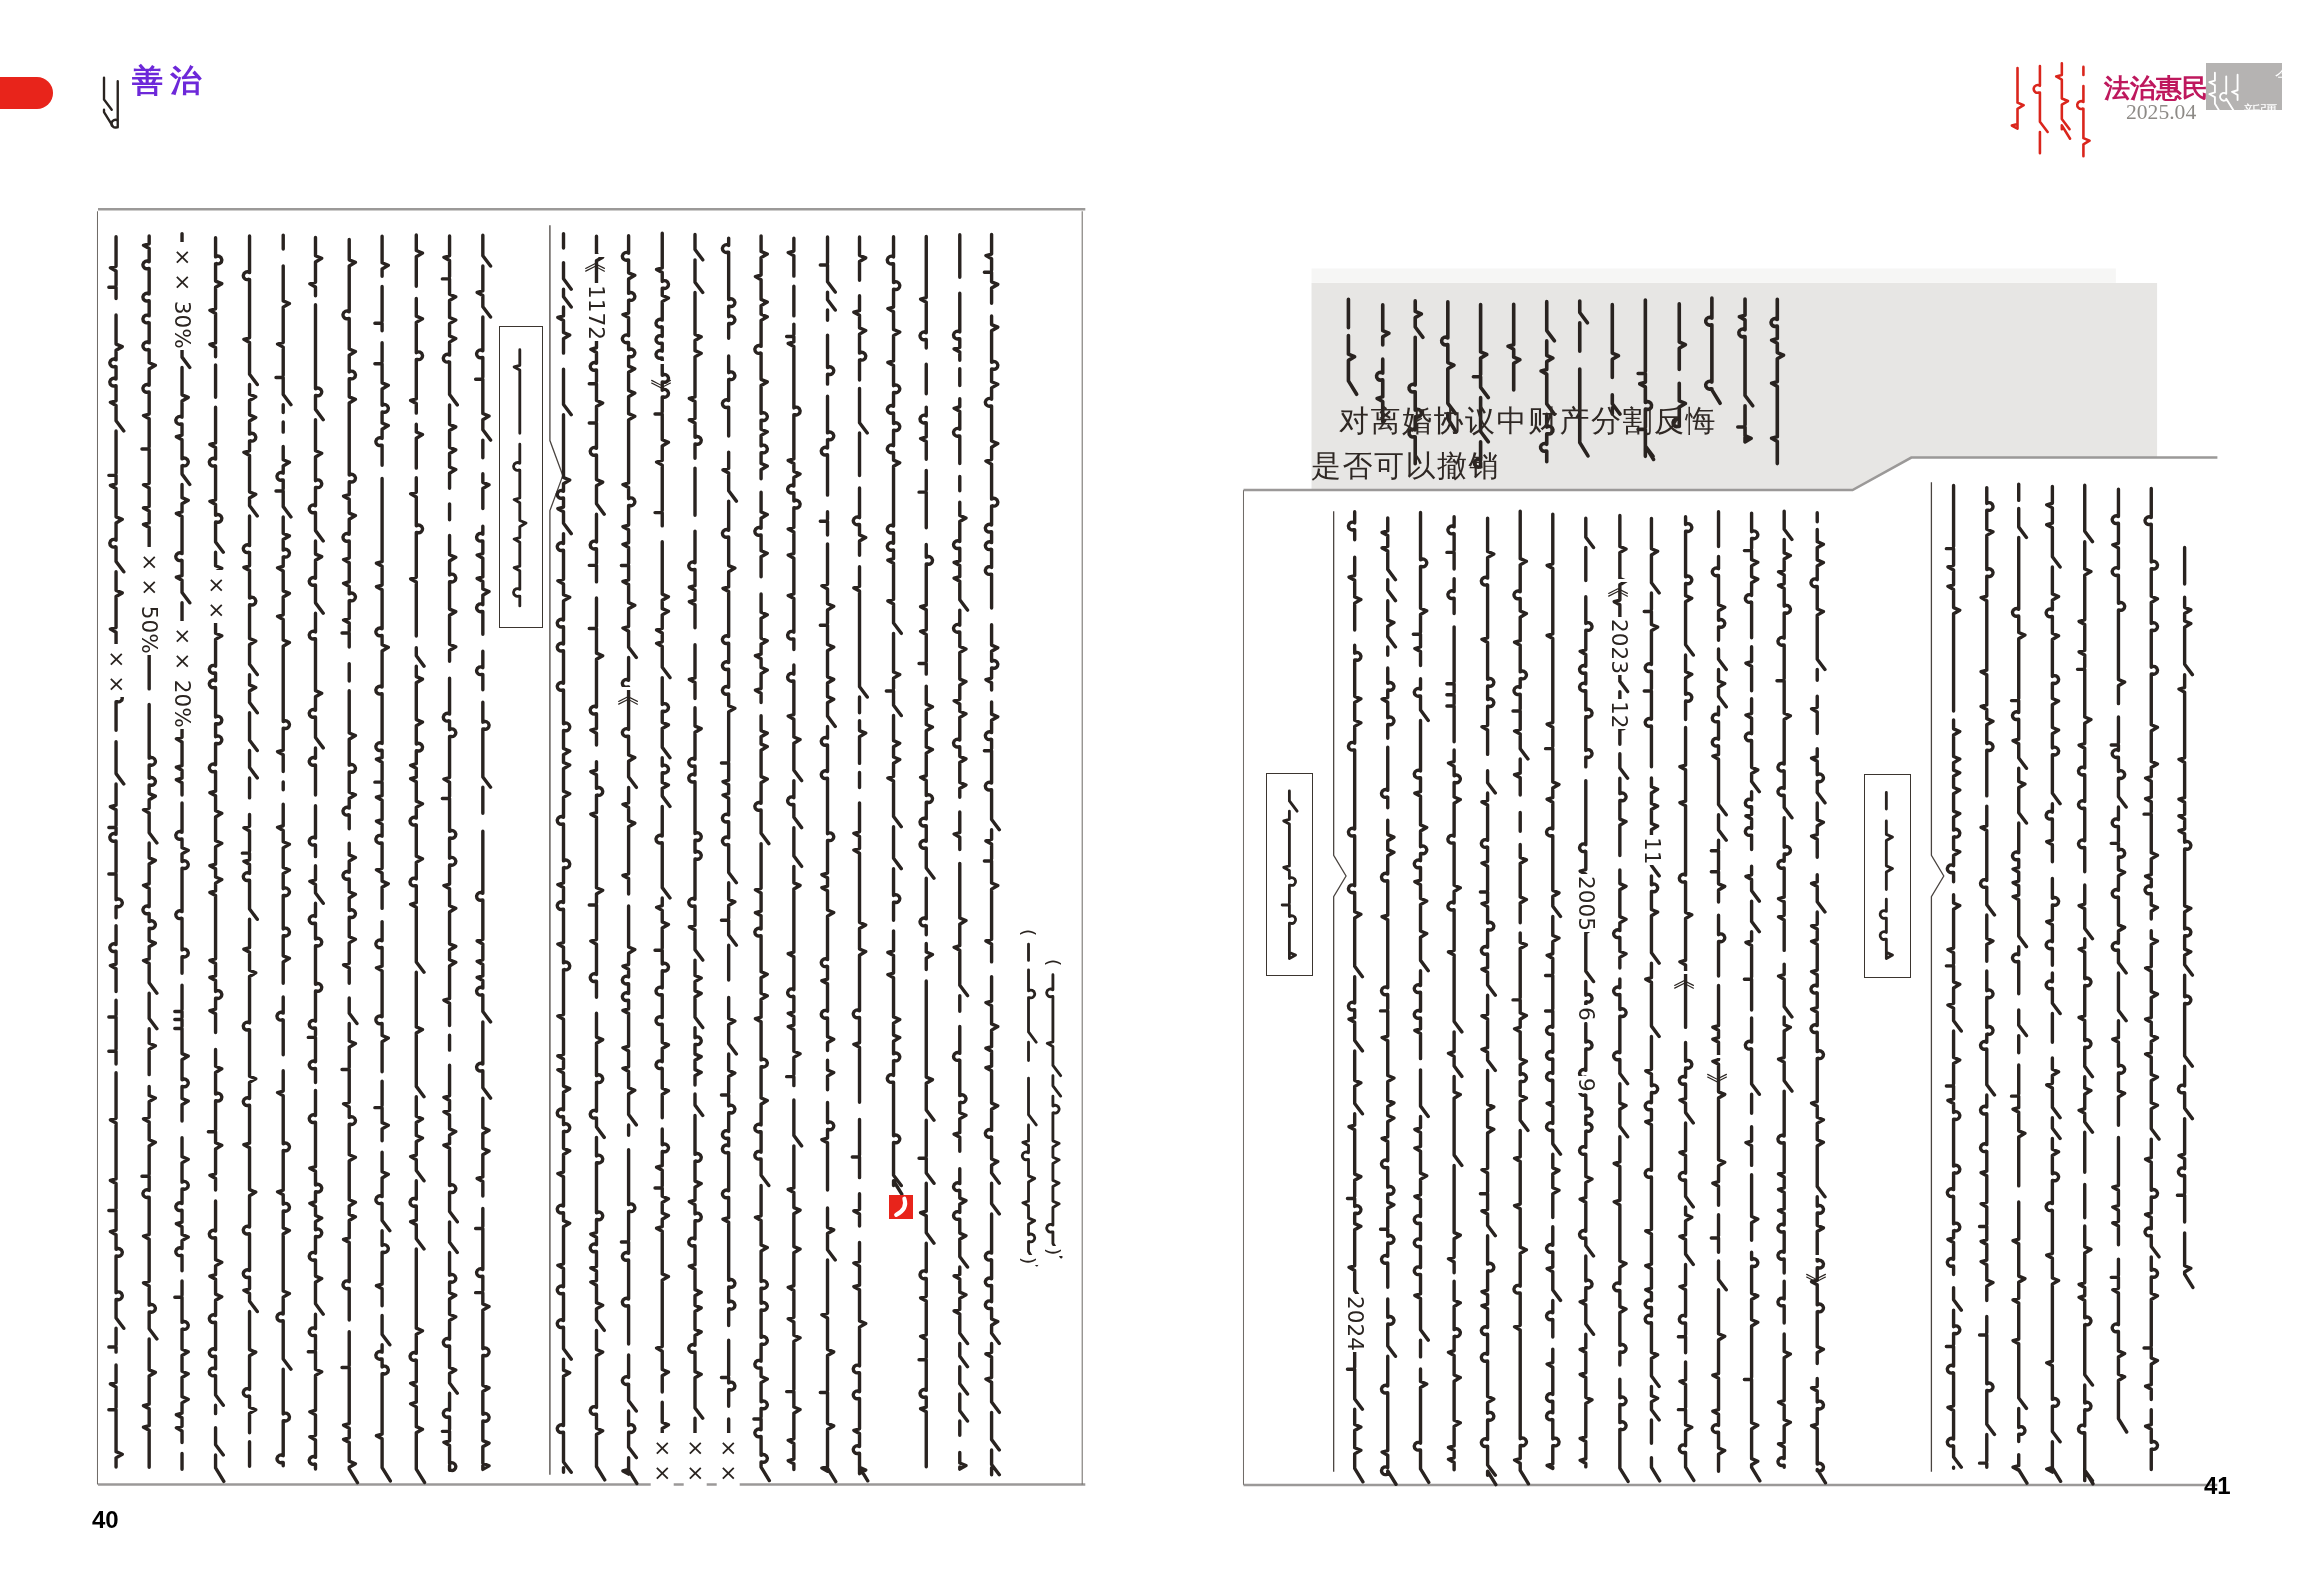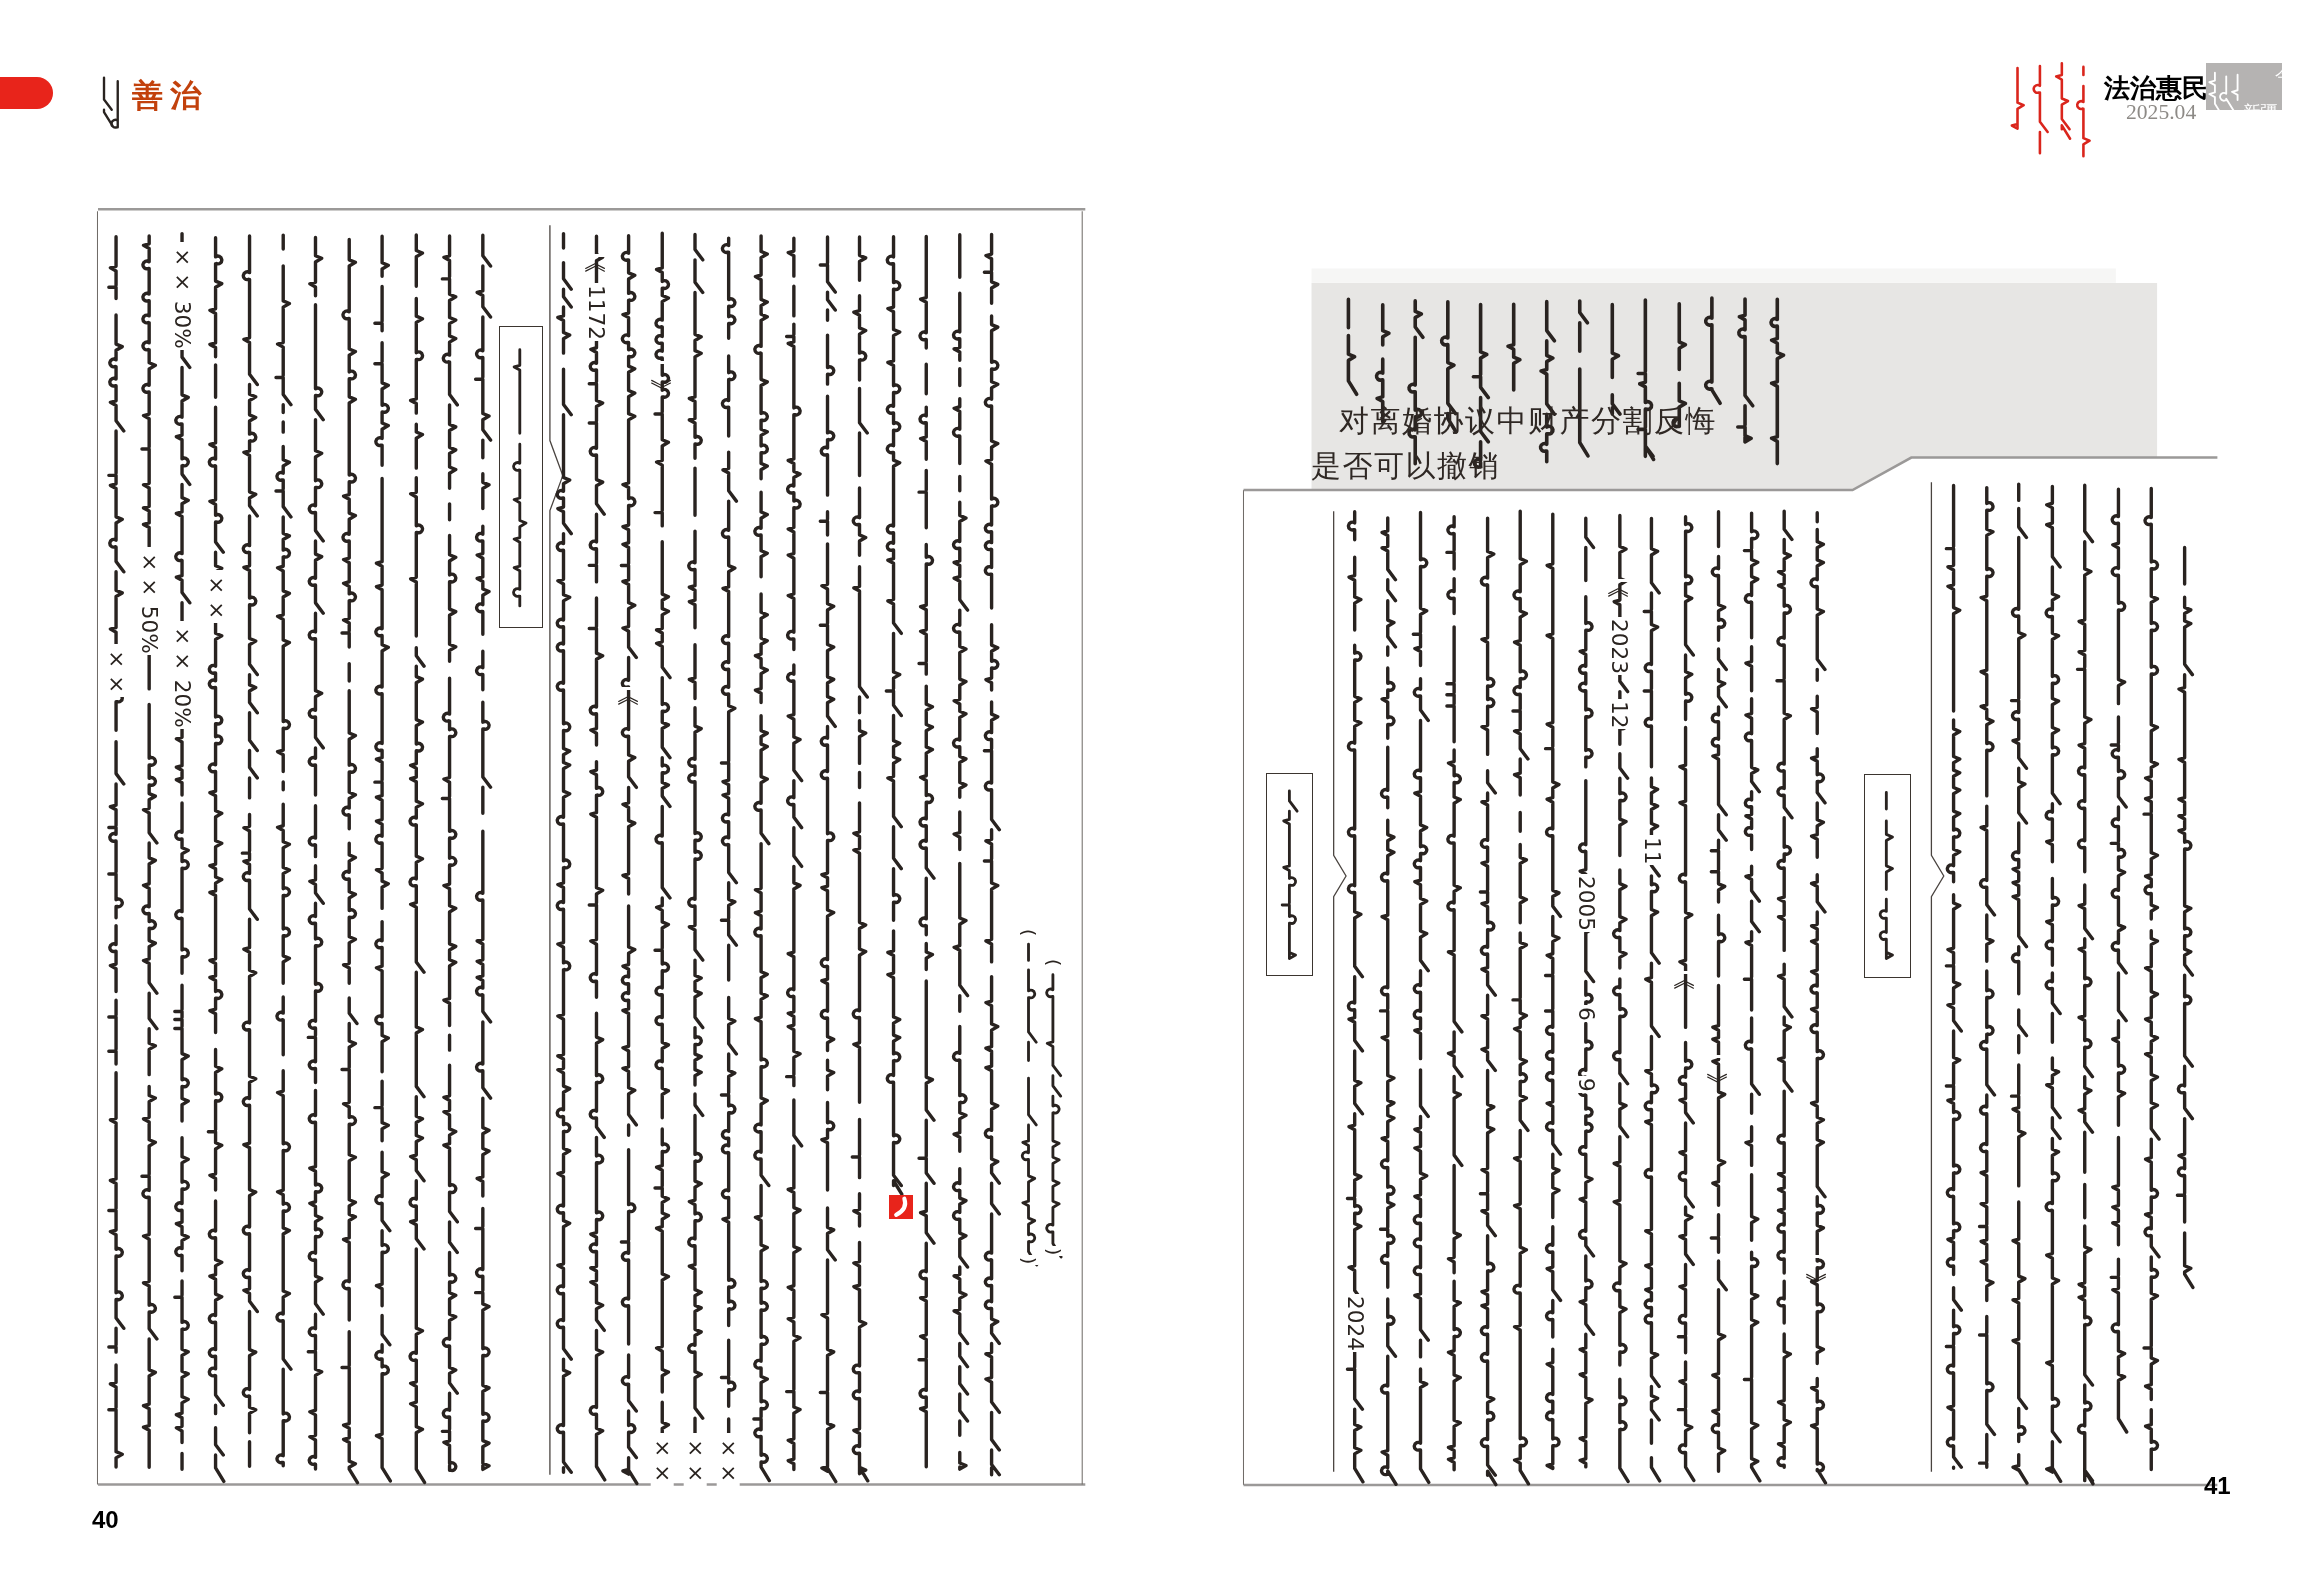--- a/index.html
+++ b/index.html
@@ -2,23 +2,23 @@
 <html style="font-size:8.2px"><head>
 <meta charset="utf-8">
 <style>
   html,body{margin:0;padding:0;background:#fff;}
   body{width:2319px;height:1584px;position:relative;overflow:hidden;
        font-family:"Liberation Sans","DejaVu Sans",sans-serif;}
   .abs{position:absolute;}
   
   #accent-pill{left:0;top:77px;width:53px;height:32px;background:#e8241b;
       border-radius:0 16px 16px 0;z-index:1;}
-  #section-title{left:132px;top:75px;font-family:"Liberation Serif","DejaVu Serif",serif;
-      font-size:31px;font-weight:600;letter-spacing:7.2px;color:#c2410c;z-index:3;}
-  #brand{left:2104px;top:71px;font-size:26px;font-weight:900;color:#000000;z-index:3;}
+  #section-title{left:132px;top:60px;font-family:"Liberation Serif","DejaVu Serif",serif;
+      font-size:31px;font-weight:600;letter-spacing:7.2px;color:#6d28d9;z-index:3;}
+  #brand{left:2104px;top:71px;font-size:26px;font-weight:900;color:#be185d;z-index:3;}
   #issue{left:2126px;top:100px;font-size:21.6px;color:#8d8a86;z-index:3;font-family:Liberation Serif, serif;}
   #badge{left:2206px;top:63px;width:76px;height:47px;background:#b5b3b2;z-index:1;}
   .badge-cn{left:2242px;width:37px;text-align:center;color:#fff;font-size:17.5px;line-height:1;
       font-family:"Liberation Serif","DejaVu Serif",serif;z-index:3;}
   #badge-cn1{top:67px;margin-left:32px;} #badge-cn2{top:104px;}
   
   #texture{left:0;top:0;width:2319px;height:1584px;z-index:2;}
   
   .label-box{border:1.3px solid #3b352f;background:#fff;z-index:1;}
   

